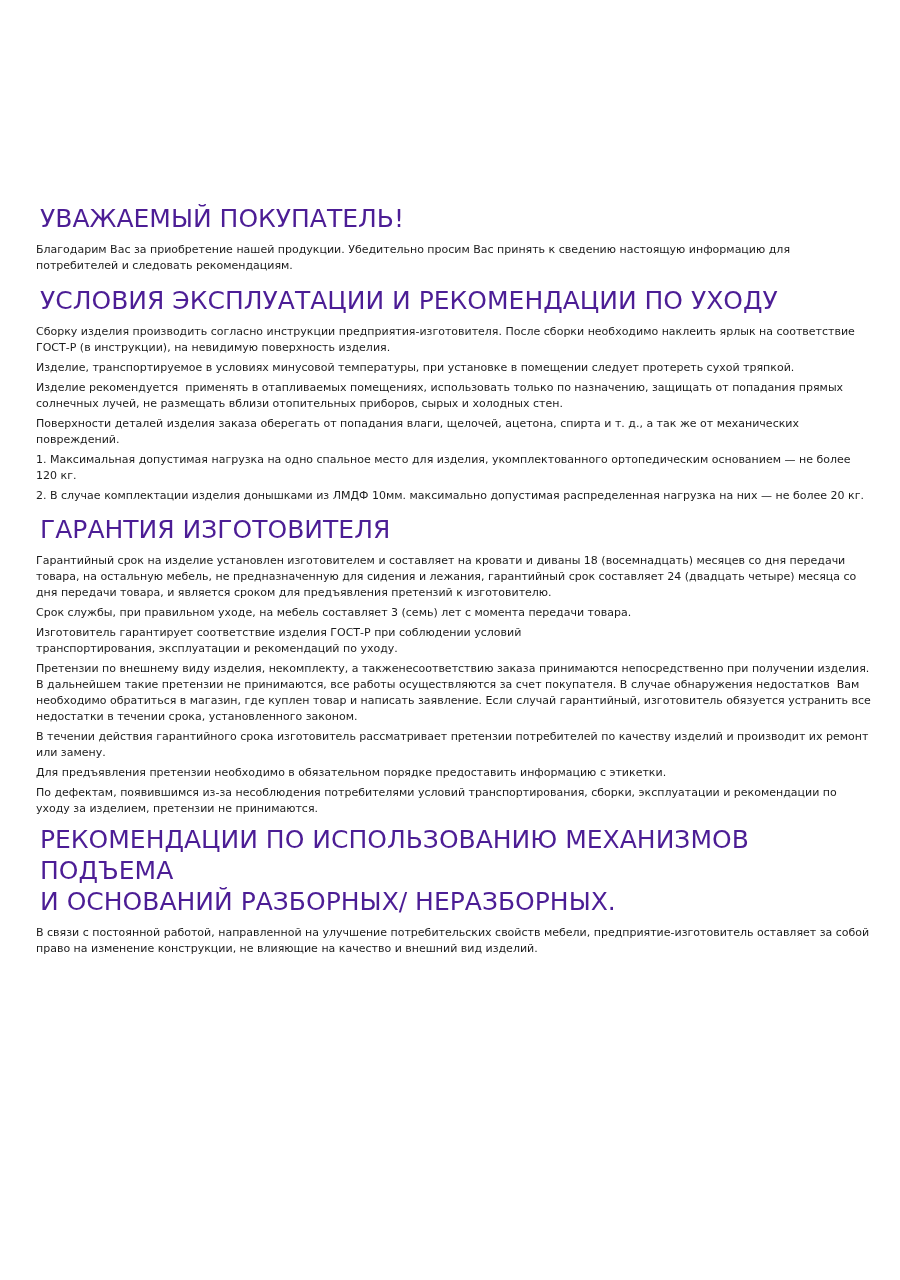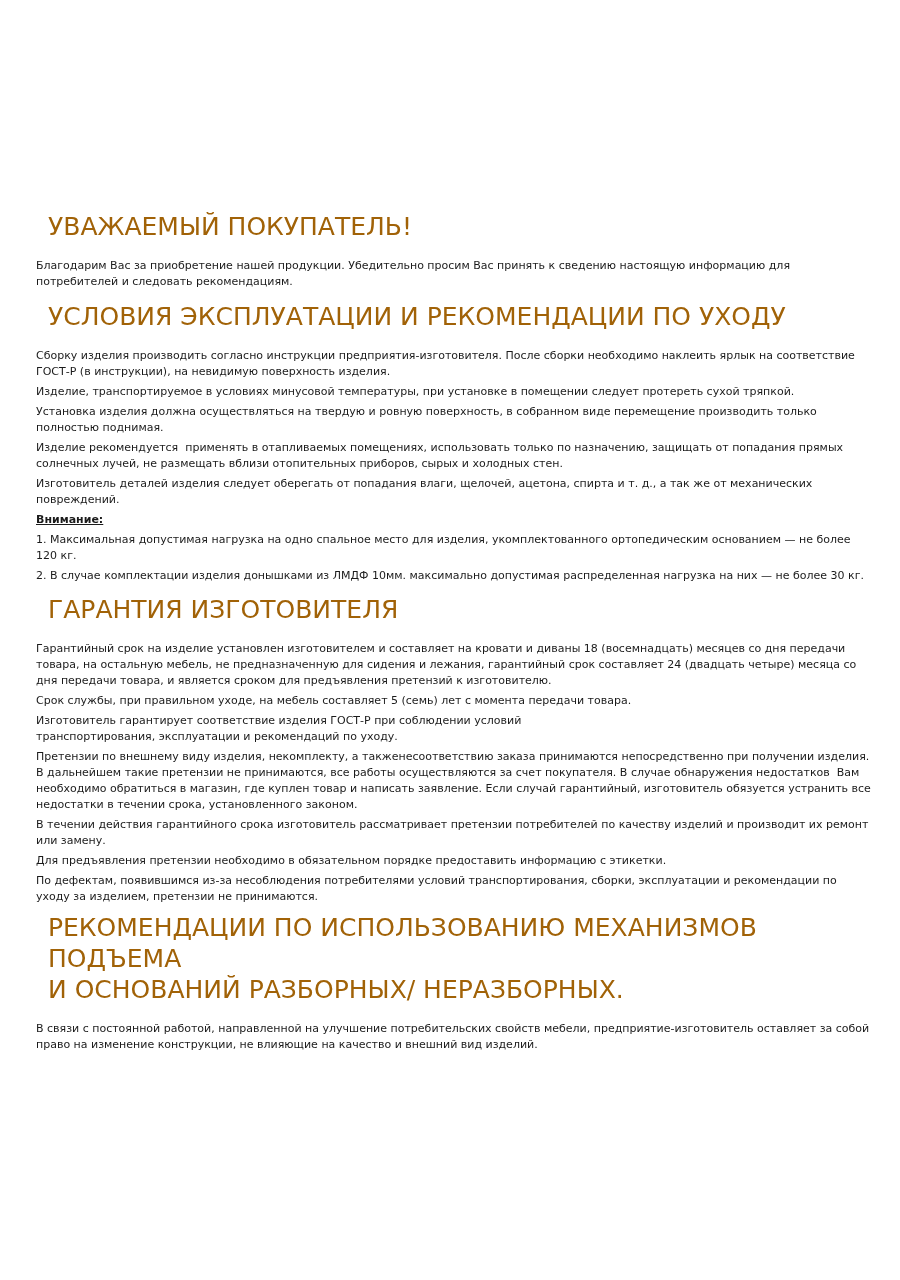--- a/index.html
+++ b/index.html
@@ -22,22 +22,22 @@
     background: #ffffff;
   }
   section {
     margin: 0;
     padding: 0;
   }
   .h {
     font-size: 25px;
     line-height: 30px;
     font-weight: normal;
-    margin: 16px;
-    color: #a16207;
+    margin: 8px;
+    color: #4c1d95;
     white-space: pre-line; 
   }
   .sec-usage .h    { margin-top: 12px; }
   .sec-warranty .h { margin-top: 11px; }
   .sec-mech .h     { margin-top: 7px; line-height: 31px; }
   p.body-text {
     font-size: 11px;
     line-height: 16px;
     margin: 4px;
     white-space: pre-wrap; 
@@ -54,32 +54,30 @@
 
   <section class="sec-greeting">
     <h1 class="h">УВАЖАЕМЫЙ ПОКУПАТЕЛЬ!</h1>
     <p class="body-text">Благодарим Вас за приобретение нашей продукции. Убедительно просим Вас принять к сведению настоящую информацию для потребителей и следовать рекомендациям.</p>
   </section>
 
   <section class="sec-usage">
     <h1 class="h">УСЛОВИЯ ЭКСПЛУАТАЦИИ И РЕКОМЕНДАЦИИ ПО УХОДУ</h1>
     <p class="body-text">Сборку изделия производить согласно инструкции предприятия-изготовителя. После сборки необходимо наклеить ярлык на соответствие ГОСТ-Р (в инструкции), на невидимую поверхность изделия.</p>
     <p class="body-text">Изделие, транспортируемое в условиях минусовой температуры, при установке в помещении следует протереть сухой тряпкой.</p>
-    <p class="body-text">Установка изделия должна осуществляться на твердую и ровную поверхность, в собранном виде перемещение производить только полностью поднимая.</p>
     <p class="body-text">Изделие рекомендуется  применять в отапливаемых помещениях, использовать только по назначению, защищать от попадания прямых солнечных лучей, не размещать вблизи отопительных приборов, сырых и холодных стен.</p>
-    <p class="body-text">Изготовитель деталей изделия следует оберегать от попадания влаги, щелочей, ацетона, спирта и т. д., а так же от механических повреждений.</p>
-    <p class="body-text attention-label">Внимание:</p>
+    <p class="body-text">Поверхности деталей изделия заказа оберегать от попадания влаги, щелочей, ацетона, спирта и т. д., а так же от механических повреждений.</p>
     <p class="body-text">1. Максимальная допустимая нагрузка на одно спальное место для изделия, укомплектованного ортопедическим основанием — не более 120 кг.</p>
-    <p class="body-text">2. В случае комплектации изделия донышками из ЛМДФ 10мм. максимально допустимая распределенная нагрузка на них — не более 30 кг.</p>
+    <p class="body-text">2. В случае комплектации изделия донышками из ЛМДФ 10мм. максимально допустимая распределенная нагрузка на них — не более 20 кг.</p>
   </section>
 
   <section class="sec-warranty">
     <h1 class="h">ГАРАНТИЯ ИЗГОТОВИТЕЛЯ</h1>
     <p class="body-text">Гарантийный срок на изделие установлен изготовителем и составляет на кровати и диваны 18 (восемнадцать) месяцев со дня передачи товара, на остальную мебель, не предназначенную для сидения и лежания, гарантийный срок составляет 24 (двадцать четыре) месяца со дня передачи товара, и является сроком для предъявления претензий к изготовителю.</p>
-    <p class="body-text">Срок службы, при правильном уходе, на мебель составляет 5 (семь) лет с момента передачи товара.</p>
+    <p class="body-text">Срок службы, при правильном уходе, на мебель составляет 3 (семь) лет с момента передачи товара.</p>
     <p class="body-text">Изготовитель гарантирует соответствие изделия ГОСТ-Р при соблюдении условий
 транспортирования, эксплуатации и рекомендаций по уходу.</p>
     <p class="body-text">Претензии по внешнему виду изделия, некомплекту, а такженесоответствию заказа принимаются непосредственно при получении изделия. В дальнейшем такие претензии не принимаются, все работы осуществляются за счет покупателя. В случае обнаружения недостатков  Вам необходимо обратиться в магазин, где куплен товар и написать заявление. Если случай гарантийный, изготовитель обязуется устранить все недостатки в течении срока, установленного законом.</p>
     <p class="body-text">В течении действия гарантийного срока изготовитель рассматривает претензии потребителей по качеству изделий и производит их ремонт или замену.</p>
     <p class="body-text">Для предъявления претензии необходимо в обязательном порядке предоставить информацию с этикетки.</p>
     <p class="body-text">По дефектам, появившимся из-за несоблюдения потребителями условий транспортирования, сборки, эксплуатации и рекомендации по уходу за изделием, претензии не принимаются.</p>
   </section>
 
   <section class="sec-mech">
     <h1 class="h">РЕКОМЕНДАЦИИ ПО ИСПОЛЬЗОВАНИЮ МЕХАНИЗМОВ ПОДЪЕМА

